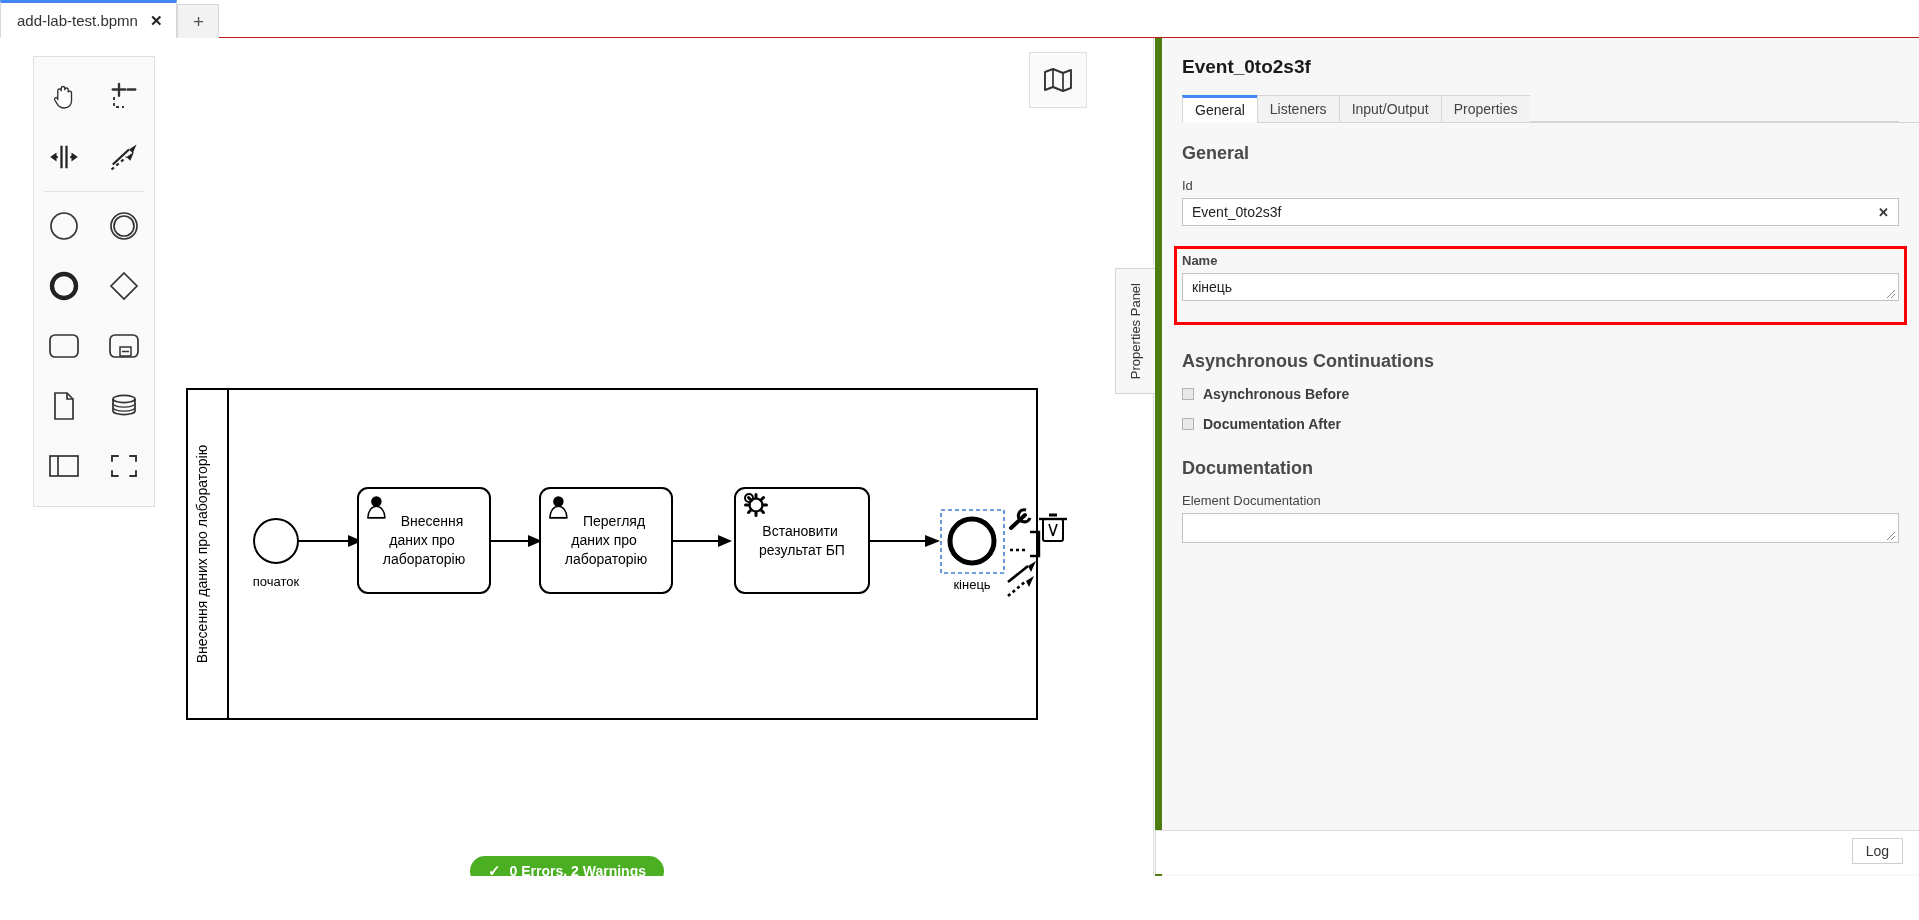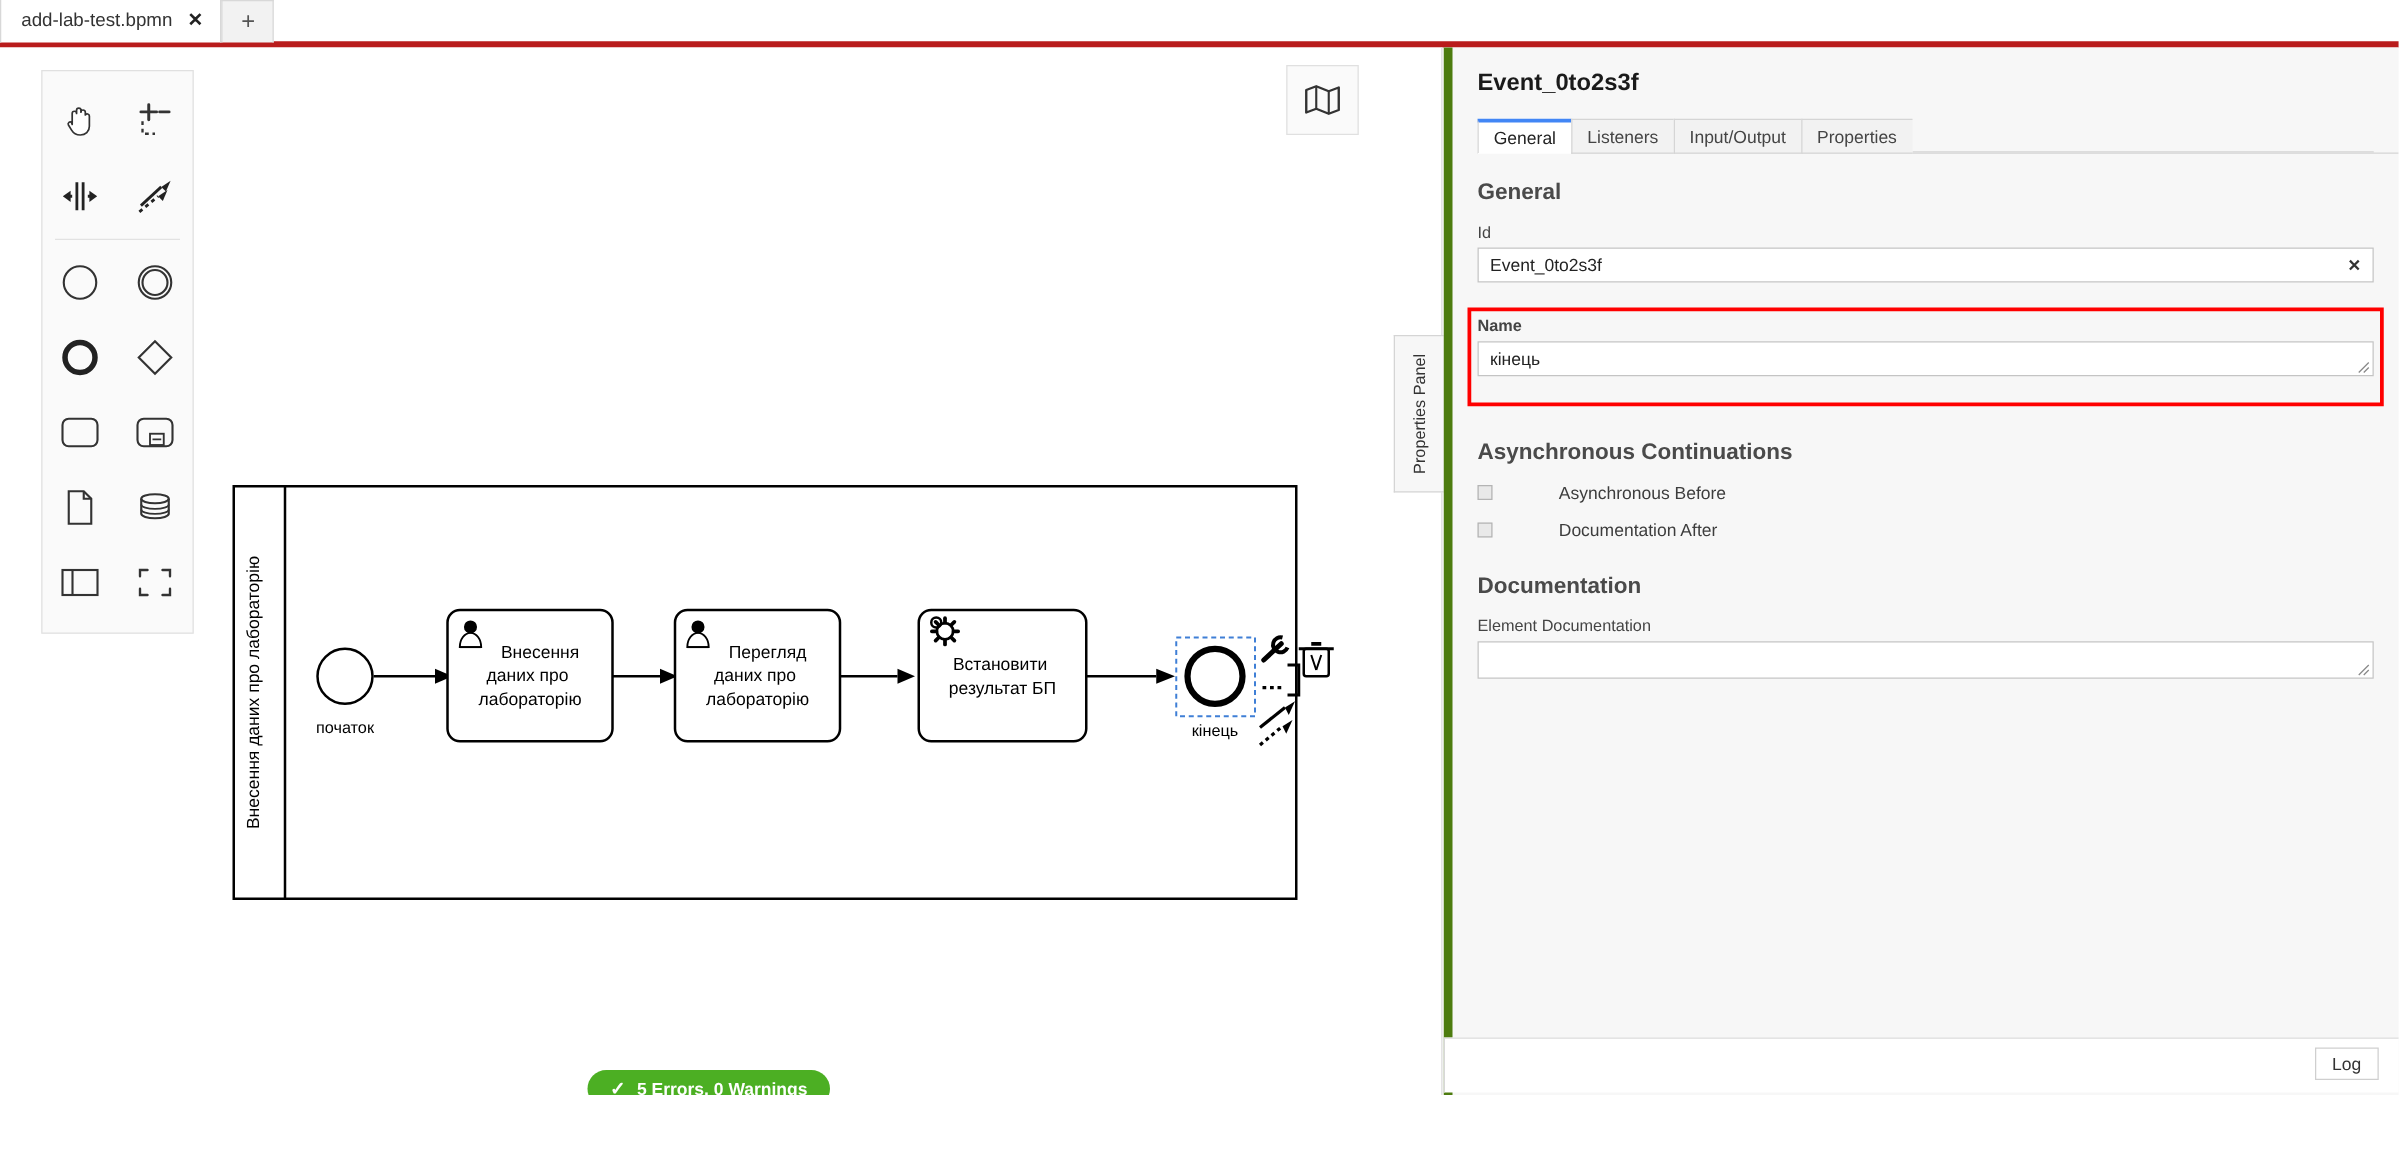--- a/index.html
+++ b/index.html
@@ -12,21 +12,21 @@
     font-family: "Liberation Sans", sans-serif;
   }
 
   #app { position: relative; width: 1919px; height: 920px; }
 
   
   .tabbar {
     position: absolute; top: 0; left: 0; width: 1919px; height: 38px;
     background: #ffffff;
     display: flex; align-items: flex-end;
-    border-bottom: 5px solid #b91c1c;
+    border-bottom: 1px solid #b91c1c;
   }
   .file-tab {
     height: 38px; display: flex; align-items: center;
     padding: 0 14px 0 16px;
     background: #ffffff;
     border: 1px solid #d8d8d8; border-bottom: none;
     border-top: 3px solid #4286f5;
     font-size: 15px; color: #333;
     position: relative; top: 1px;
   }
@@ -170,21 +170,21 @@
   }
   .chk-row {
     display: flex; align-items: center; gap: 9px;
     margin-bottom: 14px;
   }
   .chk-box {
     width: 12px; height: 12px;
     border: 1px solid #b4b4b4; background: #e9e9e9;
     cursor: pointer;
   }
-  .chk-lbl { font-size: 14px; font-weight: normal; color: #3d3d3d; margin-left: 44px; }
+  .chk-lbl { font-size: 14px; font-weight: bold; color: #3d3d3d; }
 
   
   .name-group { position: relative; padding: 7px 8px 24px 8px; margin: 20px -8px 0 -8px; }
   .name-group::after {
     content: ""; position: absolute; inset: 0;
     border: 3px solid #ff0000; pointer-events: none;
   }
 
   
   .panel-handle {
@@ -469,21 +469,21 @@
     <div class="minimap-btn">
       <svg width="30" height="26" viewBox="0 0 30 26">
         <path d="M2 5 L10 2 L20 6 L28 3 V21 L20 24 L10 20 L2 23 Z" fill="none" stroke="#333" stroke-width="1.9" stroke-linejoin="round"></path>
         <line x1="10" y1="2" x2="10" y2="20" stroke="#333" stroke-width="1.7"></line>
         <line x1="20" y1="6" x2="20" y2="24" stroke="#333" stroke-width="1.7"></line>
       </svg>
     </div>
 
     <div class="validate-pill">
       <span class="check">✓</span>
-      <span>5 Errors, 0 Warnings</span>
+      <span>0 Errors, 2 Warnings</span>
     </div>
 
   </div>
 
   <div class="panel-handle">
     <span>Properties Panel</span>
   </div>
 
   <div class="props">
 

